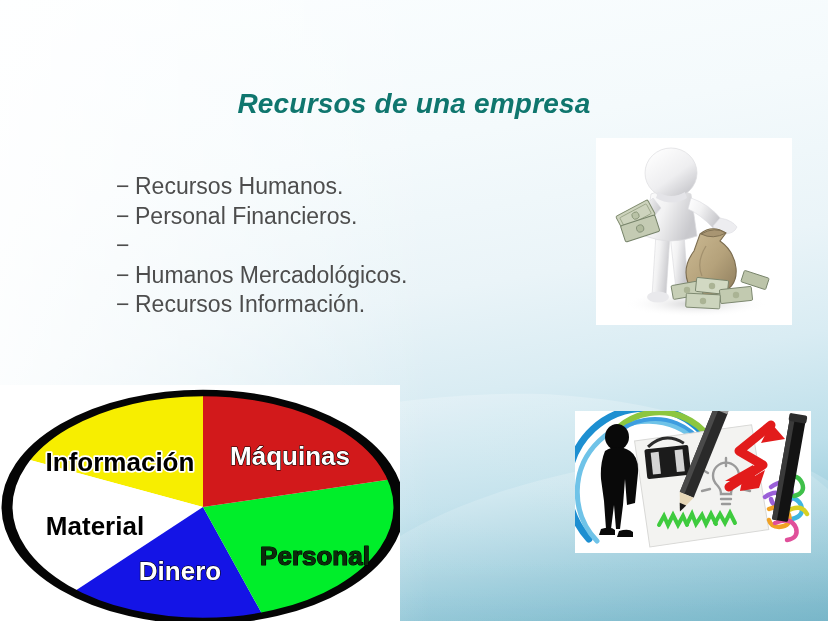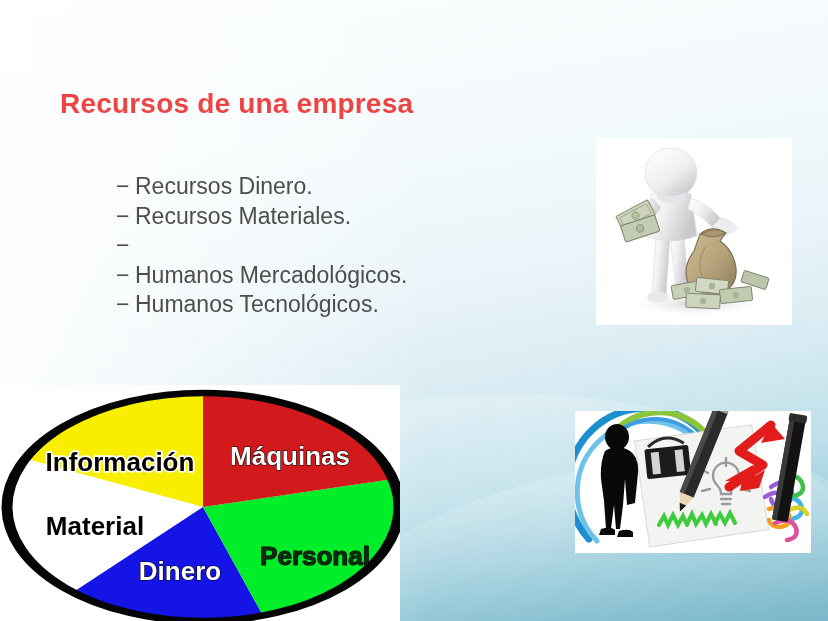--- a/index.html
+++ b/index.html
@@ -58,26 +58,27 @@
     background: linear-gradient(to right, rgba(255,255,255,0.85), rgba(255,255,255,0.0));
     pointer-events: none;
   }
 
   
   #title {
     position: absolute;
     left: 60px;
     top: 88px;
     width: 708px;
-    text-align: left;
+    text-align: center;
     font-size: 28px;
     font-weight: bold;
-    color: #ef4444;
+    color: #0f766e;
     letter-spacing: 0.2px;
     white-space: nowrap;
+    font-style: italic;
   }
 
   
   #bullets {
     position: absolute;
     left: 116px;
     top: 172px;
     width: 420px;
   }
   .bullet-row {
@@ -158,36 +159,36 @@
   <div class="bg-base"></div>
   <div class="bg-wave"></div>
   <div class="bg-wave2"></div>
   <div class="bg-left-fade"></div>
 
   <div id="title">Recursos de una empresa</div>
 
   <div id="bullets">
     <div class="bullet-row">
       <span class="bullet-mark">−</span>
-      <span>Recursos Dinero.</span>
-    </div>
-    <div class="bullet-row">
-      <span class="bullet-mark">−</span>
-      <span>Recursos Materiales.</span>
+      <span>Recursos Humanos.</span>
+    </div>
+    <div class="bullet-row">
+      <span class="bullet-mark">−</span>
+      <span>Personal Financieros.</span>
     </div>
     <div class="bullet-row">
       <span class="bullet-mark">−</span>
     </div>
     <div class="bullet-row">
       <span class="bullet-mark">−</span>
       <span>Humanos Mercadológicos.</span>
     </div>
     <div class="bullet-row">
       <span class="bullet-mark">−</span>
-      <span>Humanos Tecnológicos.</span>
+      <span>Recursos Información.</span>
     </div>
   </div>
 
   <div class="pic" id="pic-money">
     <svg id="money-svg" viewBox="0 0 196 187" xmlns="http://www.w3.org/2000/svg">
       <defs>
         <linearGradient id="gBody" x1="0" y1="0" x2="1" y2="0.4">
           <stop offset="0%" stop-color="#ffffff"></stop>
           <stop offset="45%" stop-color="#f2f2f3"></stop>
           <stop offset="100%" stop-color="#c9c9cd"></stop>

